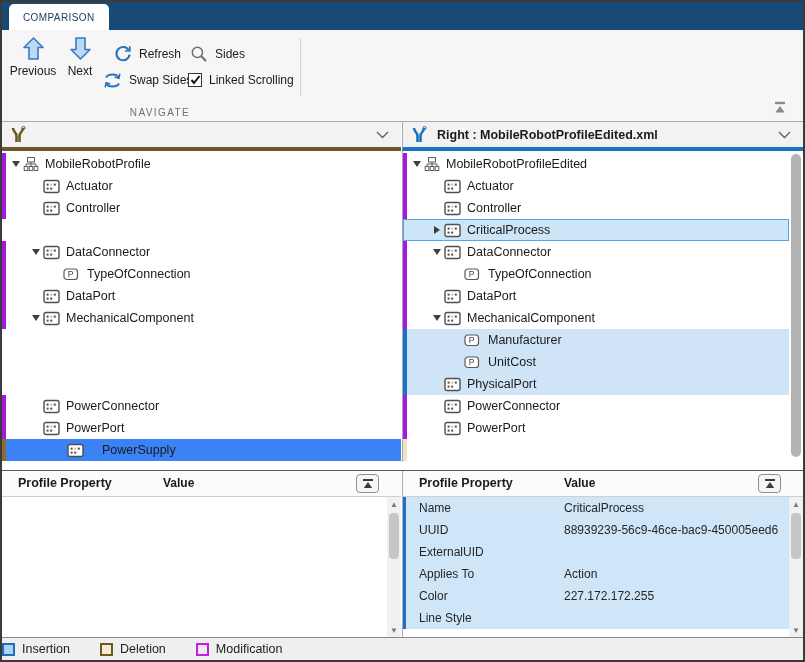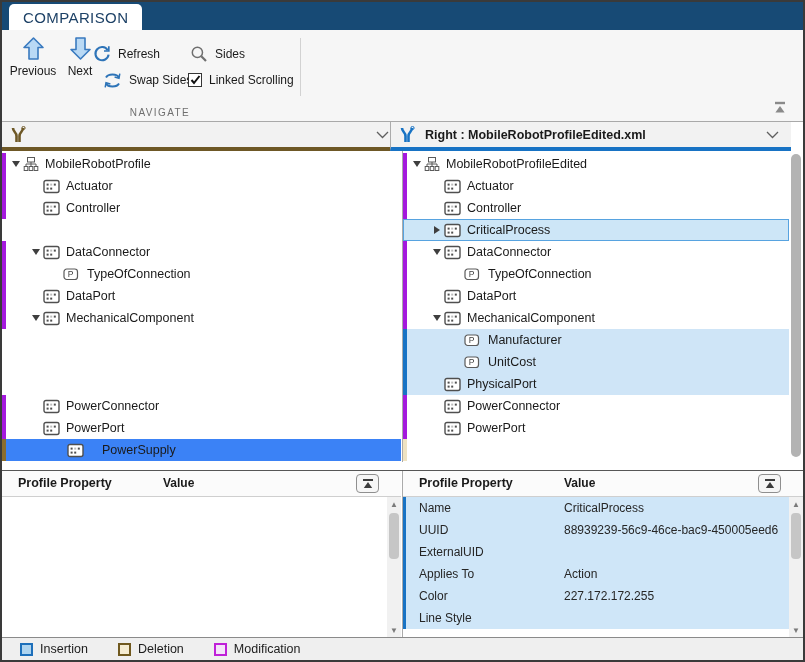--- a/index.html
+++ b/index.html
@@ -5,42 +5,42 @@
   * { margin:0; padding:0; box-sizing:border-box; }
   html,body { background:#888; }
   body { font-family:"Liberation Sans", sans-serif; }
   .window{ position:relative; width:805px; height:662px; background:#fff;
            border:2px solid #3a3a3a; overflow:hidden; color:#1a1a1a; }
 
   
   .tabbar{ position:absolute; left:0; top:0; width:801px; height:28px; background:#174a75; }
   .tab{ position:absolute; left:7px; top:2px; height:26px; background:#fff;
         border-radius:5px 5px 0 0; padding:0 14px; line-height:27px;
-        font-size:15px; letter-spacing:.4px; color:#1d4166; }
+        font-size:10px; letter-spacing:.4px; color:#1d4166; }
 
   
   .toolbar{ position:absolute; left:0; top:28px; width:801px; height:92px;
             background:#f6f6f6; border-bottom:1px solid #a9a9a9; }
   .tb-big{ position:absolute; top:6px; height:58px; display:flex; flex-direction:column;
            align-items:center; justify-content:flex-start; cursor:default; }
   .tb-big .lbl{ font-size:12px; margin-top:3px; }
   .tb-small{ position:absolute; height:20px; display:flex; align-items:center; gap:7px;
              font-size:12px; white-space:nowrap; }
   .tb-sep{ position:absolute; left:298px; top:8px; width:1px; height:58px; background:#d2d2d2; }
   .navigate{ position:absolute; left:0; bottom:3px; width:298px; text-align:center;
              font-size:10px; color:#6f6f6f; letter-spacing:1.4px;padding-left:18px; }
   .ribbon-collapse{ position:absolute; right:14px; bottom:6px; width:18px; height:14px; }
   .checkbox{ width:14px; height:14px; background:#fff; border:1.5px solid #353535;
              display:inline-flex; align-items:center; justify-content:center; }
 
   
   .pane-header{ position:absolute; top:120px; height:29px; background:#f2f2f2;
                 display:flex; align-items:center; }
   .pane-header.left{ left:0; width:399px; border-bottom:4px solid #6e5826; }
-  .pane-header.right{ left:388px; width:401px; border-left:1px solid #ababab;
+  .pane-header.right{ left:400px; width:401px; border-left:1px solid #ababab;
                       border-bottom:4px solid #1873c4; }
   .pane-title{ font-size:12.5px; font-weight:bold; margin-left:10px; }
   .pane-header .yicon{ margin-left:8px; }
   .pane-header .chev{ margin-left:auto; margin-right:12px; }
 
   
   .tree{ position:absolute; top:149px; height:311px; background:#fff; overflow:hidden; }
   .tree.left{ left:0; width:399px;text-align:right; }
   .tree.right{ left:400px; width:401px; border-left:1px solid #ababab; }
   .tree-inner{ position:absolute; left:0; top:2px; right:0; }
@@ -77,21 +77,21 @@
                  width:215px; overflow:hidden; white-space:nowrap; }
   .vscroll{ position:absolute; right:0; top:26px; bottom:0; width:14px; background:#f1f1f1; }
   .vscroll .up,.vscroll .dn{ position:absolute; left:0; width:14px; height:14px;
         display:flex; align-items:center; justify-content:center; font-size:8px; color:#7a7a7a; }
   .vscroll .up{ top:0; } .vscroll .dn{ bottom:0; }
   .vscroll .thumb{ position:absolute; left:2px; width:10px; background:#c6c6c6; border-radius:4px; }
 
   
   .legend{ position:absolute; left:0; top:635px; width:801px; height:23px; background:#efefef;
            border-top:1px solid #8a8a8a; display:flex; align-items:center;
-           padding-left:18px; gap:30px; }
+           gap:30px; }
   .legend-item{ display:flex; align-items:center; gap:7px; font-size:12.5px; color:#1c1c1c; }
   .swatch{ width:13px; height:13px; border:2px solid; }
 </style>
 </head>
 <body>
 
 <div class="window">
 
   <div class="tabbar">
     <div class="tab">COMPARISON</div>
@@ -108,21 +108,21 @@
     </div>
     <div class="tb-big" style="left:58px; width:40px;">
       <span class="ic">
         <svg width="23" height="25" viewBox="0 0 23 25">
             <path d="M11.5 23 L2 13.5 H7 V2 H16 V13.5 H21 Z" fill="#b9d9f5" stroke="#3a7abf" stroke-width="1.6" stroke-linejoin="round"></path>
           </svg>
       </span>
       <span class="lbl">Next</span>
     </div>
 
-    <div class="tb-small" style="left:91px; top:14px;">
+    <div class="tb-small" style="left:112px; top:14px;">
       <span class="ic">
         <svg width="18" height="18" viewBox="0 0 18 18" fill="none">
             <path d="M14.7 5.2 A6.6 6.6 0 1 0 15.6 9.6" stroke="#2e74b8" stroke-width="2.1"></path>
             <path d="M15.8 1.2 V6 H11" stroke="#2e74b8" stroke-width="1.7"></path>
           </svg>
       </span>
       <span>Refresh</span>
     </div>
     <div class="tb-small" style="left:101px; top:40px;">
       <span class="ic">

